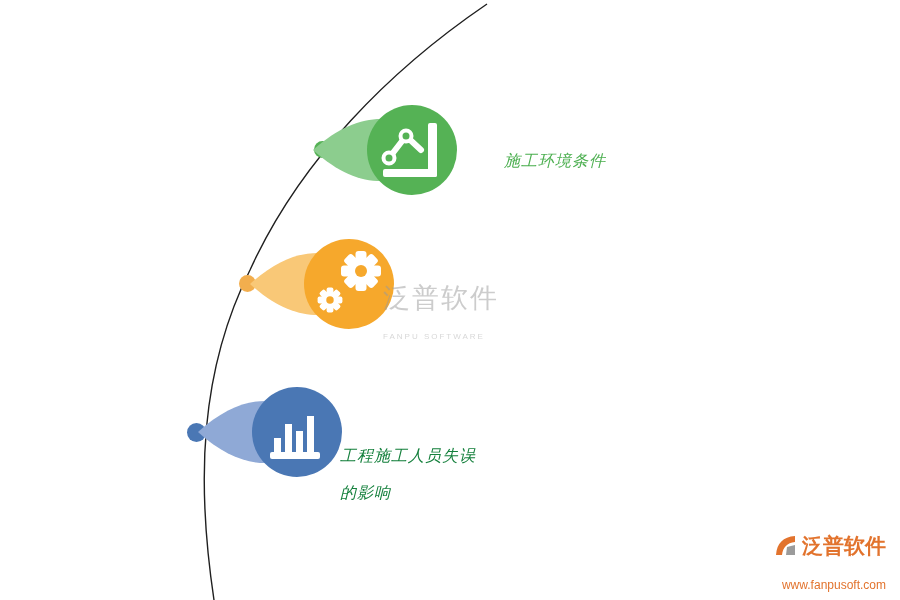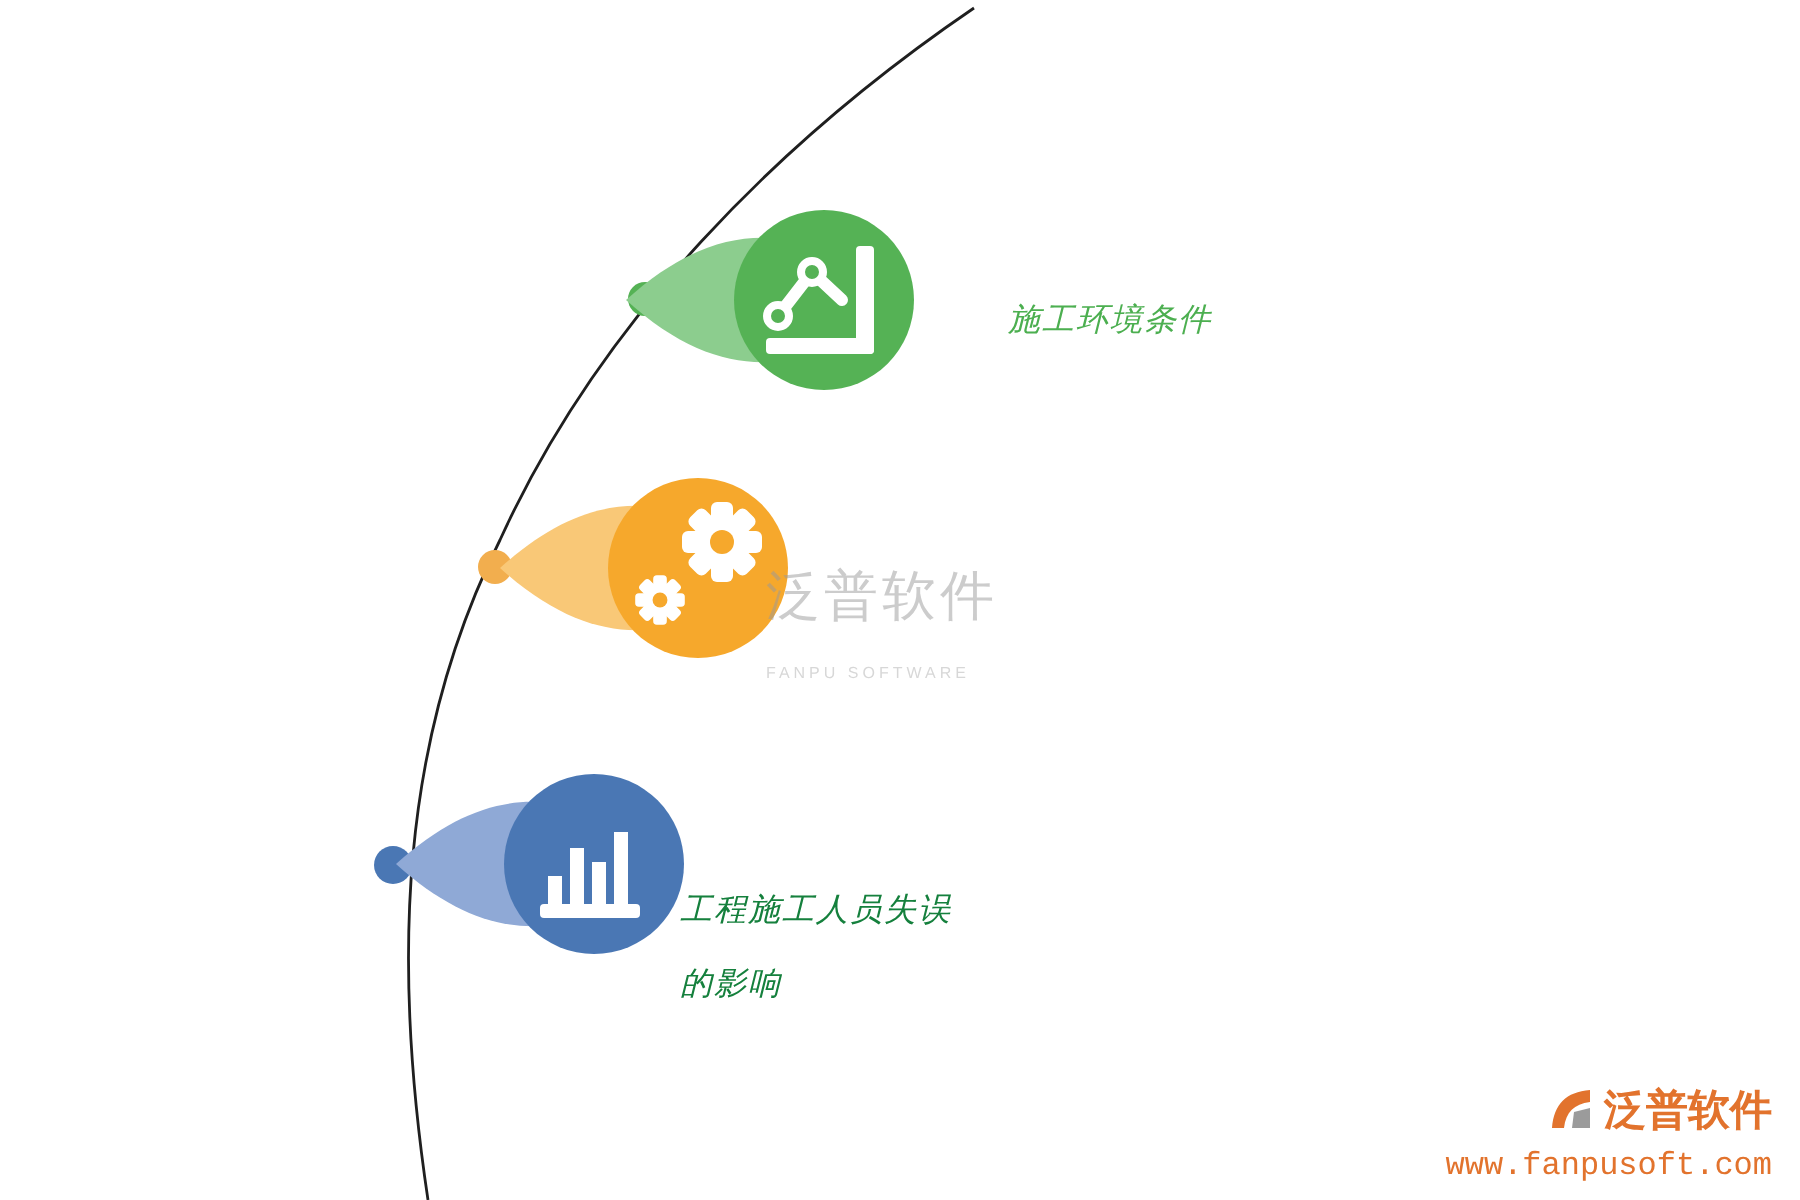--- a/index.html
+++ b/index.html
@@ -20,21 +20,21 @@
   .label-1{left:504px;top:142px;color:#4CAF50;}
   .label-2{left:441px;top:282px;color:#F5A623;}
   .label-3{left:340px;top:437px;color:#15803d;}
   .label .indent{padding-left:22px;}
   .watermark{position:absolute;left:383px;top:280px;z-index:3;opacity:.5;color:#9a9a9a;pointer-events:none;}
   .watermark .wm-main{font-size:27px;letter-spacing:2px;}
   .watermark .wm-sub{font-size:8px;letter-spacing:2px;color:#b0b0b0;margin-top:16px;}
   .logo{position:absolute;right:14px;bottom:8px;z-index:4;text-align:right;}
   .logo-row{display:flex;align-items:center;justify-content:flex-end;gap:4px;}
   .logo-name{font-size:21px;font-weight:bold;color:#E2732D;}
-  .logo-url{font-size:16px;color:#E2732D;margin-top:5px;font-family:Liberation Mono, monospace;}
+  .logo-url{font-size:12px;color:#E2732D;margin-top:18px;}
 </style>
 </head>
 <body>
 
 <div class="stage">
 
   <svg class="arc-svg" width="900" height="600" viewBox="0 0 900 600">
     <path d="M 487 4 C 390 70, 300 160, 250 270 C 200 370, 196 480, 214 600" fill="none" stroke="#1f1f1f" stroke-width="1.4"></path>
   </svg>
 

